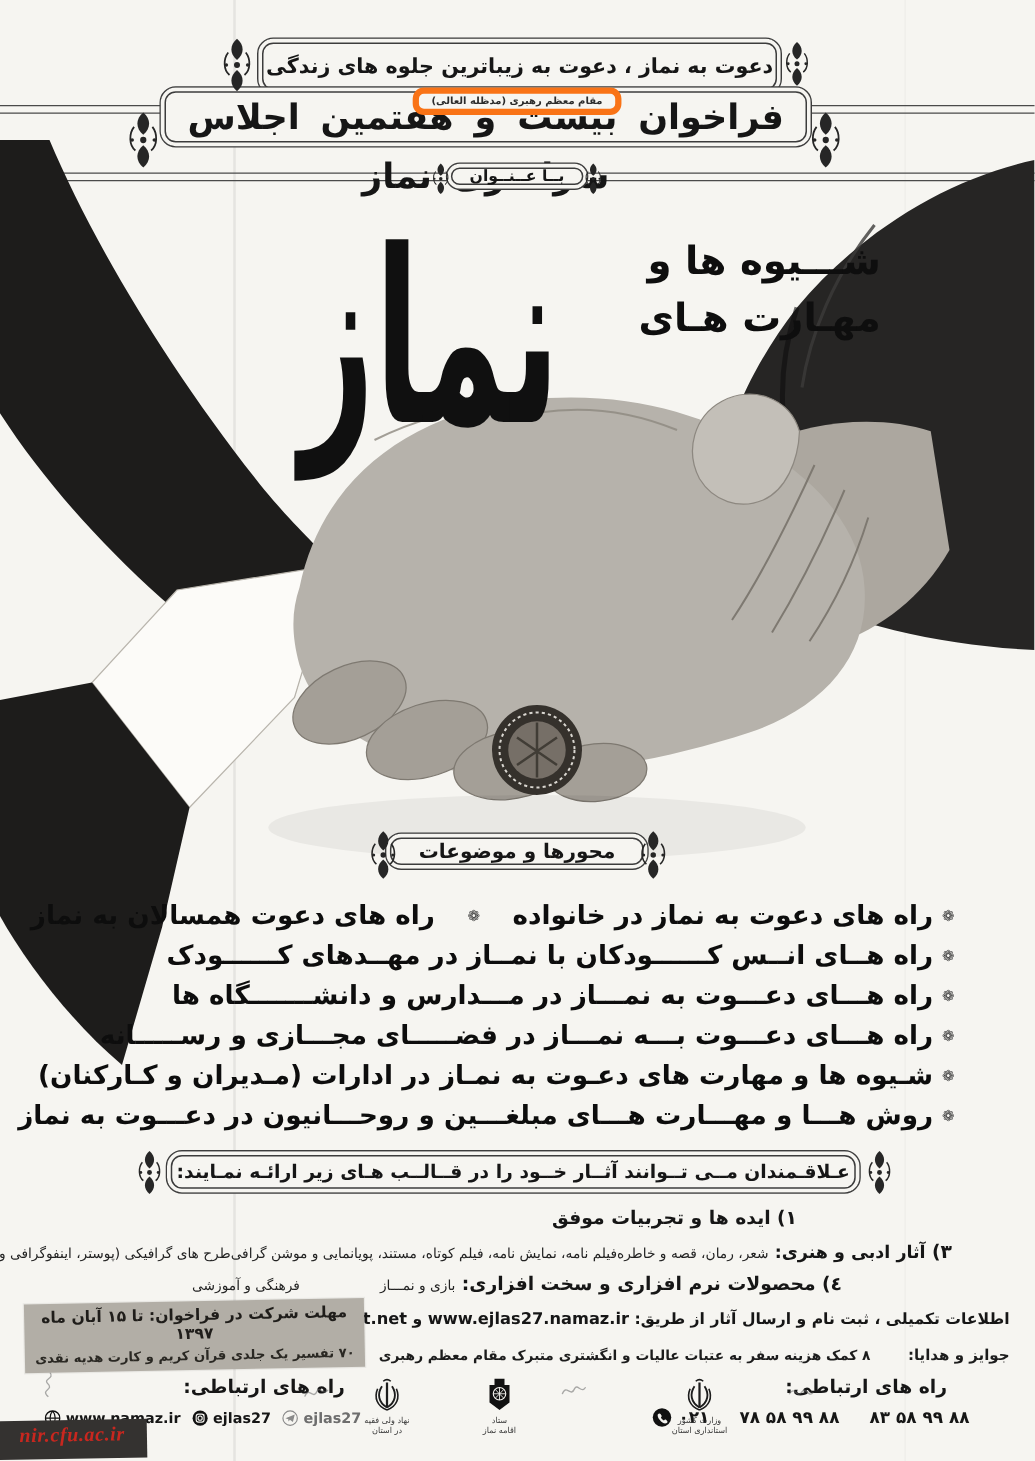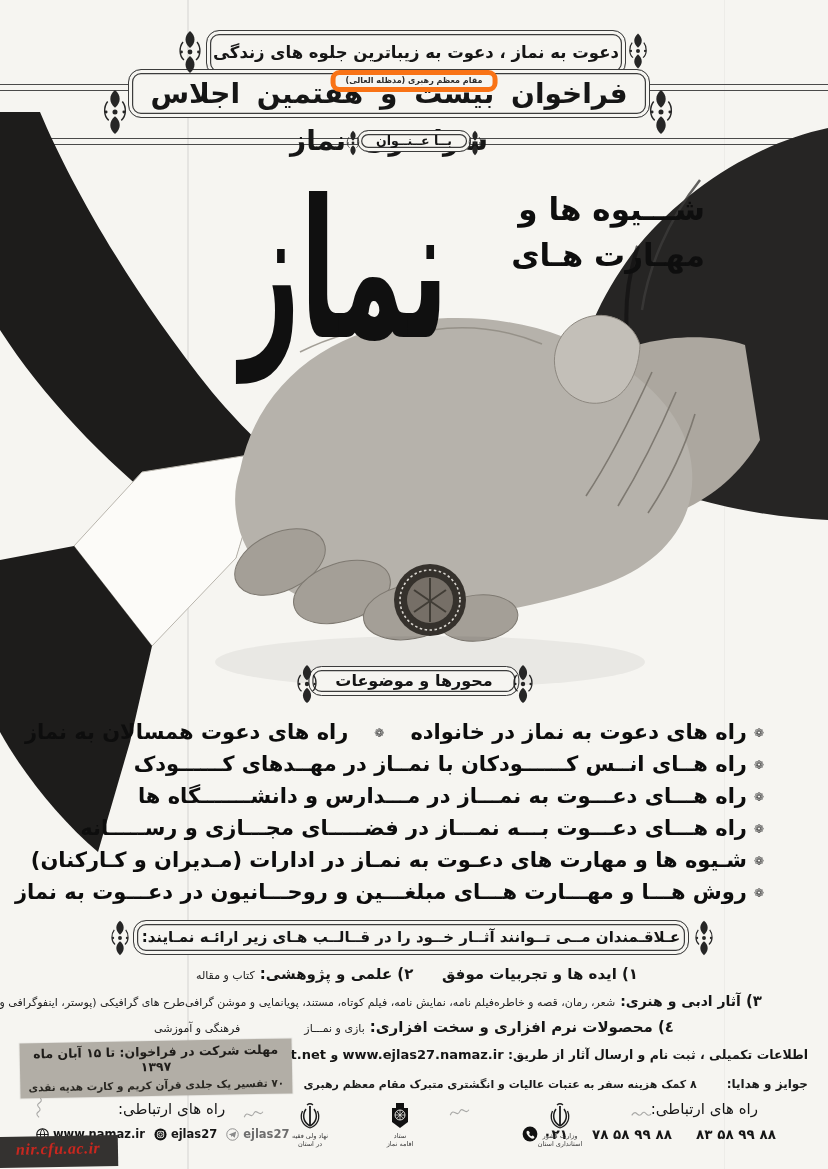--- a/index.html
+++ b/index.html
@@ -41,21 +41,21 @@
   
   .inforow{right:20px;top:1047px;font-size:12.5px;font-weight:bold;z-index:2;white-space:nowrap;}
   .url{direction:ltr;unicode-bidi:isolate;font-family:"DejaVu Sans",sans-serif;font-weight:bold;font-size:13px;}
   .grayblock{left:20px;top:1041px;width:256px;transform:rotate(-1.1deg);background:#b2aea6;z-index:3;
     padding:3px 8px 5px;box-shadow:0 0 0 1px rgba(0,0,0,.05);}
   .grayblock .l1{font-size:12.5px;font-weight:bold;text-align:center;color:#1f1d1a;}
   .grayblock .l2{font-size:10.5px;font-weight:bold;text-align:center;color:#2a2823;margin-top:5px;}
   .prizes{right:20px;left:286px;top:1077px;display:flex;gap:30px;align-items:baseline;font-size:11px;font-weight:bold;z-index:2;white-space:nowrap;color:#1c1c1c;}
   .prizes .lbl{font-size:12px;}
   
-  .c-label{font-size:15px;font-weight:normal;z-index:2;}
+  .c-label{font-size:15px;font-weight:bold;z-index:2;margin-left:29px;}
   .phones{right:52px;top:1126px;display:flex;gap:24px;align-items:center;font-size:13.5px;font-weight:bold;z-index:2;}
   .leftlinks{left:36px;top:1127px;direction:ltr;display:flex;gap:9px;align-items:center;font-size:11.5px;font-weight:bold;z-index:2;}
   .leftlinks .itm{display:flex;gap:4px;align-items:center;}
   .logo{top:1102px;width:64px;text-align:center;z-index:2;}
   .logo .cap{font-size:6.5px;line-height:8px;color:#3a3a3a;margin-top:2px;filter:blur(.2px);}
   .wm{left:-8px;top:1136px;background:#343230;color:#c8271f;font-family:"Liberation Serif",serif;
     font-style:italic;font-weight:bold;font-size:16px;padding:4px 18px 9px 24px;transform:rotate(-1deg);z-index:4;letter-spacing:.5px;}
   .orn{position:absolute;z-index:3;color:#262626;}
   .squig{position:absolute;z-index:2;opacity:.55;}
   svg{display:block;}
@@ -200,25 +200,20 @@
       <use href="#fleuron"></use>
     </svg>
   <svg class="orn" style="left:694px;top:920px" width="20" height="36">
       <use href="#fleuron"></use>
     </svg>
 
   <div class="abs frow" style="right:190px;top:964px">
     <span class="fnum">۱)</span>
     <span class="ftitle">ایده ها و تجربیات موفق</span>
   </div>
-  <div class="abs frow" style="left:196px;top:964px">
-    <span class="fnum">۲)</span>
-    <span class="ftitle">علمی و پژوهشی:</span>
-    <span class="fdet">کتاب و مقاله</span>
-  </div>
   <div class="abs frow frow3">
     <span>
       <span class="fnum">۳)</span>
       <span class="ftitle" style="font-size:14px">آثار ادبی و هنری:</span>
       <span class="fdet">شعر، رمان، قصه و خاطره</span>
     </span>
     <span class="fdet">فیلم نامه، نمایش نامه، فیلم کوتاه، مستند، پویانمایی و موشن گرافی</span>
     <span class="fdet">طرح های گرافیکی (پوستر، اینفوگرافی و تابلو مقاله)</span>
   </div>
   <div class="abs frow frow4">

